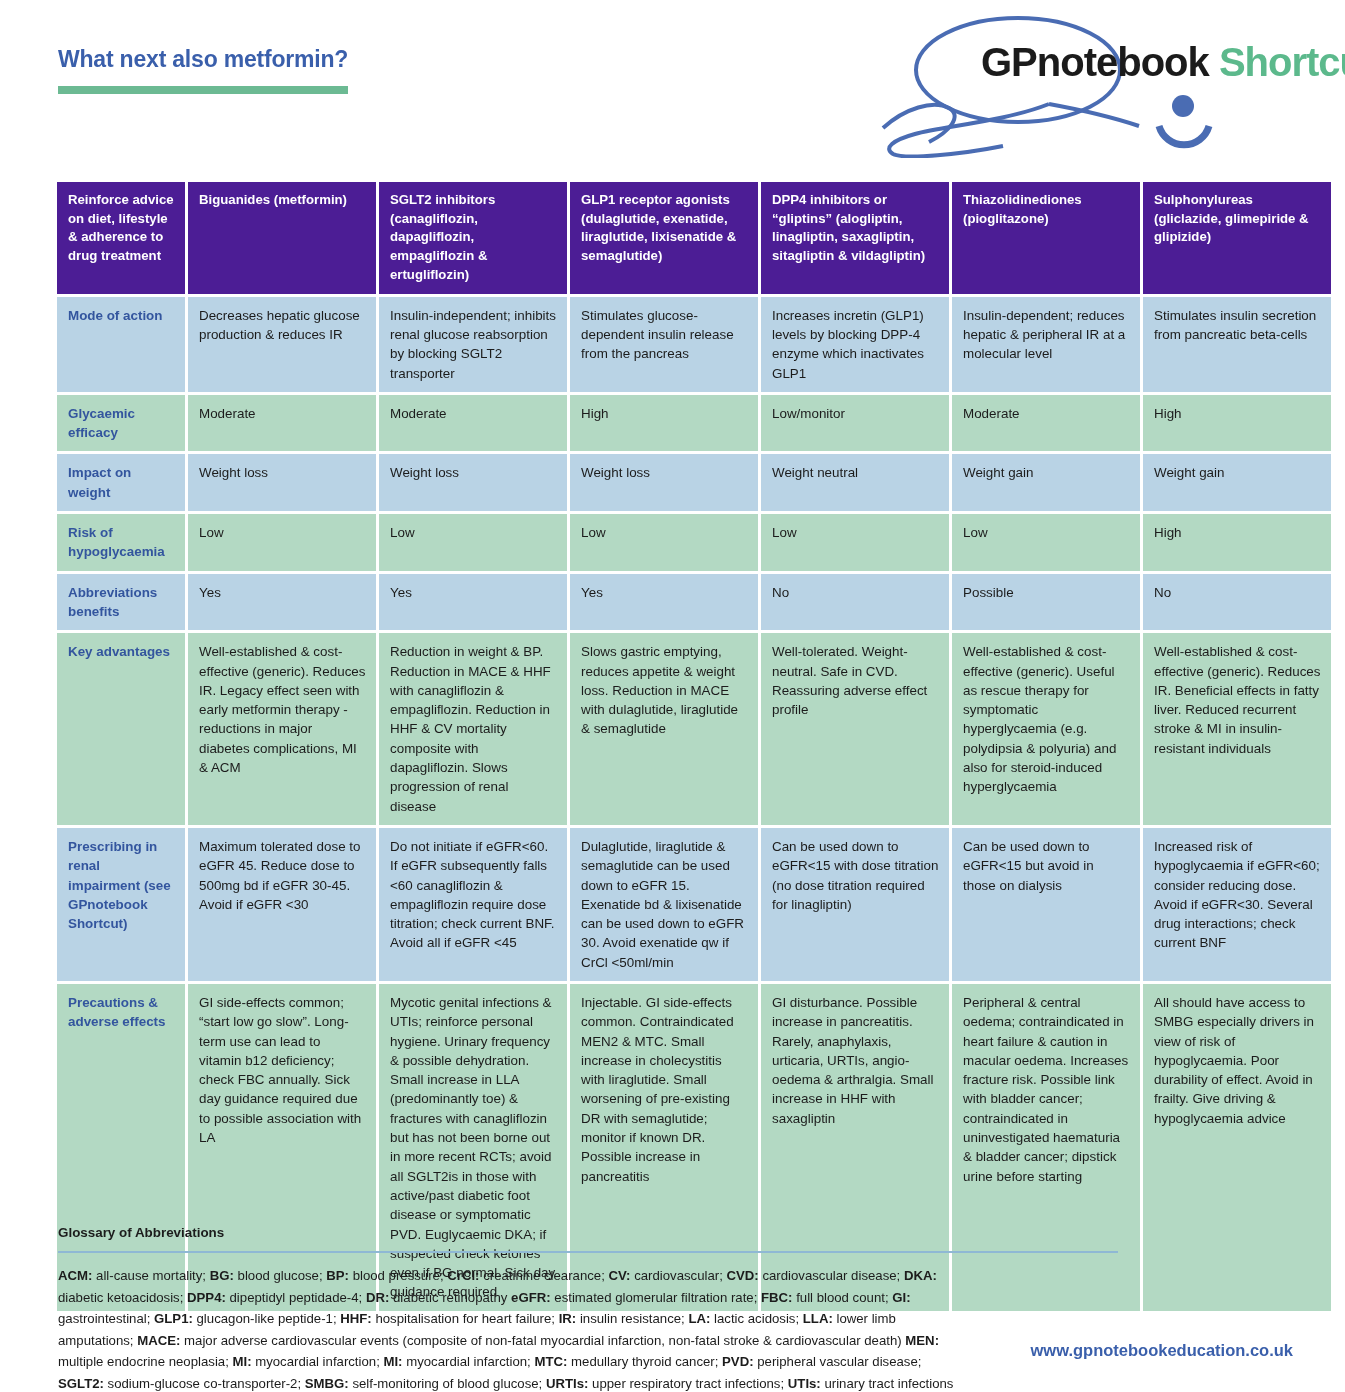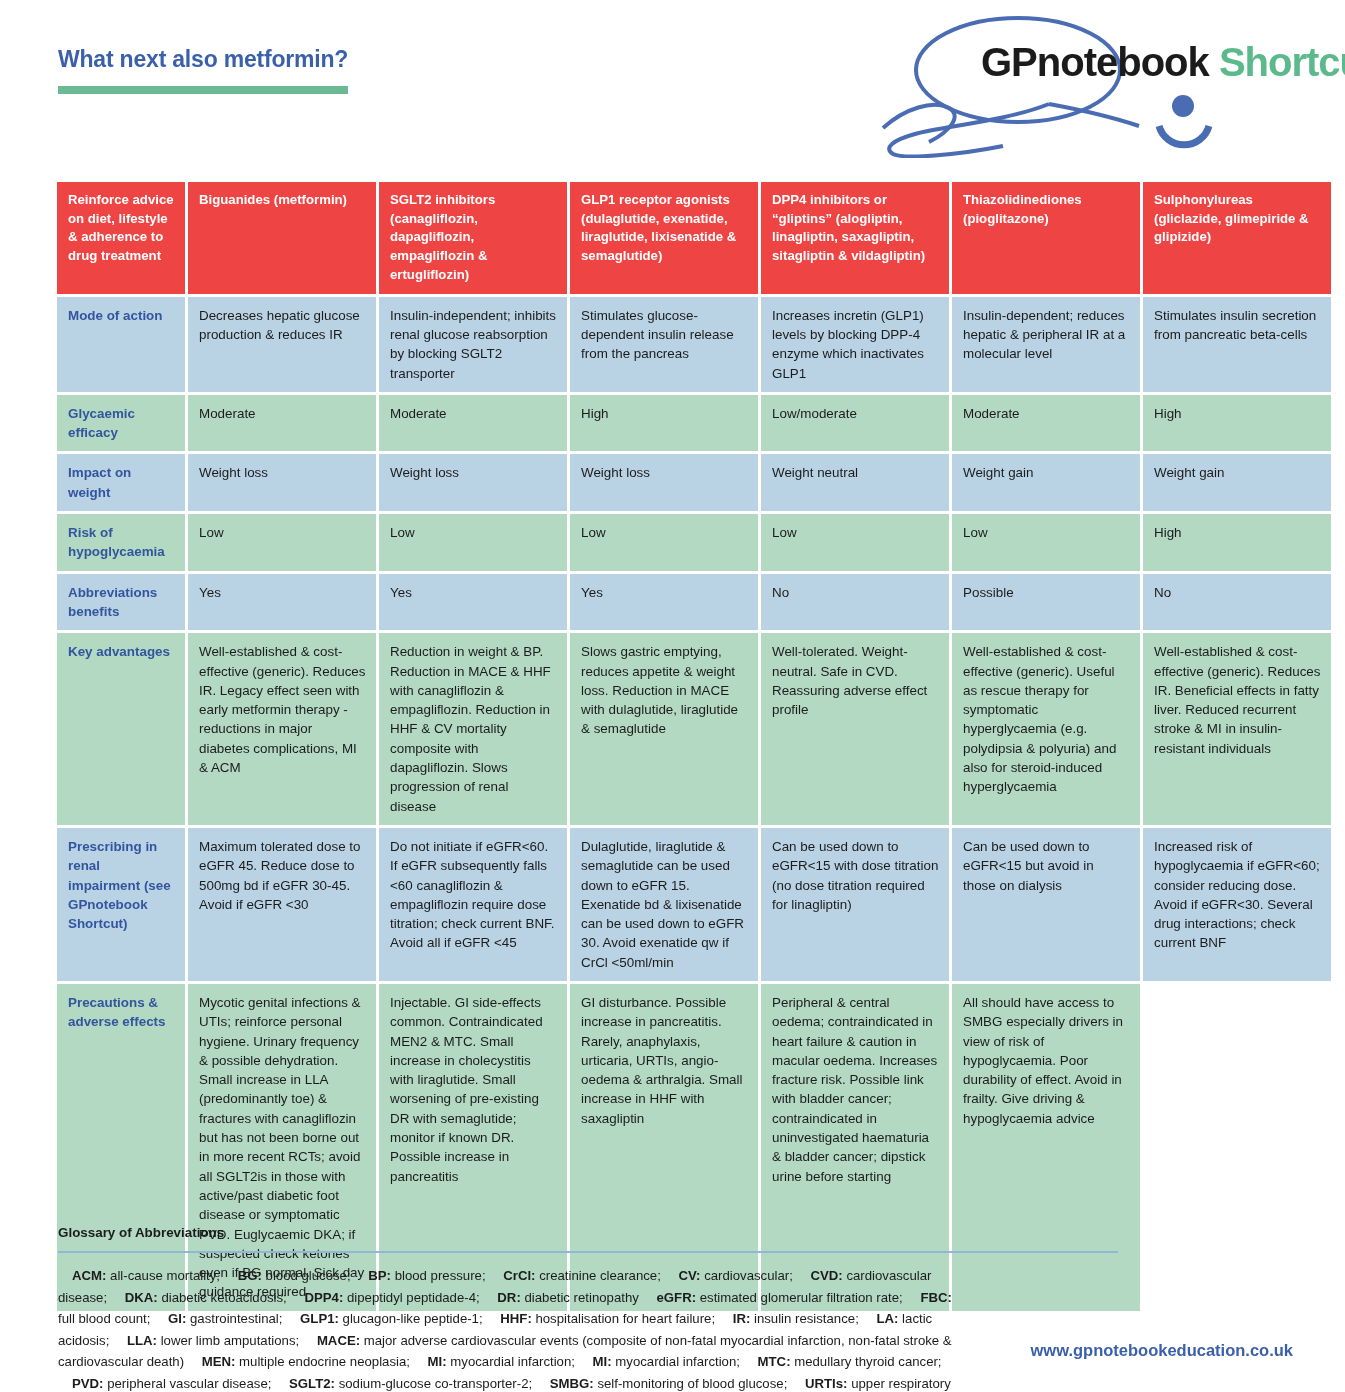--- a/index.html
+++ b/index.html
@@ -70,21 +70,21 @@
   .cell {
     padding: 9px 10px 9px 11px;
     font-size: 13.4px;
     line-height: 1.44;
     color: #1c1c1c;
   }
   .col-label { width: 128px; flex: 0 0 128px; }
   .col-d { width: 188px; flex: 0 0 188px; }
 
   .hdr .cell {
-    background: #ef4444;
+    background: #4c1d95;
     color: #ffffff;
     font-weight: bold;
     font-size: 13.2px;
     line-height: 1.42;
   }
 
   .lbl {
     color: #33559e;
     font-weight: bold;
     font-size: 13.4px;
@@ -112,21 +112,21 @@
     background: #8fb8d4;
     width: 1060px;
     margin-bottom: 12px;
   }
   .glossary-body {
     font-size: 13.2px;
     line-height: 1.63;
     color: #1c1c1c;
     width: 900px;
   }
-  .glossary-body b { font-weight: bold; padding-left: 14px; }
+  .glossary-body b { font-weight: bold; }
 
   .footer-url {
     position: absolute;
     right: 52px;
     bottom: 32px;
     font-size: 16.5px;
     font-weight: bold;
     color: #3a5fab;
   }
 </style>
@@ -167,21 +167,21 @@
       <div class="cell col-d blue">Stimulates glucose-dependent insulin release from the pancreas</div>
       <div class="cell col-d blue">Increases incretin (GLP1) levels by blocking DPP-4 enzyme which inactivates GLP1</div>
       <div class="cell col-d blue">Insulin-dependent; reduces hepatic &amp; peripheral IR at a molecular level</div>
       <div class="cell col-d blue">Stimulates insulin secretion from pancreatic beta-cells</div>
     </div>
     <div class="row">
       <div class="cell col-label lbl green">Glycaemic efficacy</div>
       <div class="cell col-d green">Moderate</div>
       <div class="cell col-d green">Moderate</div>
       <div class="cell col-d green">High</div>
-      <div class="cell col-d green">Low/moderate</div>
+      <div class="cell col-d green">Low/monitor</div>
       <div class="cell col-d green">Moderate</div>
       <div class="cell col-d green">High</div>
     </div>
     <div class="row">
       <div class="cell col-label lbl blue">Impact on weight</div>
       <div class="cell col-d blue">Weight loss</div>
       <div class="cell col-d blue">Weight loss</div>
       <div class="cell col-d blue">Weight loss</div>
       <div class="cell col-d blue">Weight neutral</div>
       <div class="cell col-d blue">Weight gain</div>
@@ -218,20 +218,21 @@
       <div class="cell col-label lbl blue">Prescribing in renal impairment (see GPnotebook Shortcut)</div>
       <div class="cell col-d blue">Maximum tolerated dose to eGFR 45. Reduce dose to 500mg bd if eGFR 30-45. Avoid if eGFR &lt;30</div>
       <div class="cell col-d blue">Do not initiate if eGFR&lt;60. If eGFR subsequently falls &lt;60 canagliflozin &amp; empagliflozin require dose titration; check current BNF. Avoid all if eGFR &lt;45</div>
       <div class="cell col-d blue">Dulaglutide, liraglutide &amp; semaglutide can be used down to eGFR 15. Exenatide bd &amp; lixisenatide can be used down to eGFR 30. Avoid exenatide qw if CrCl &lt;50ml/min</div>
       <div class="cell col-d blue">Can be used down to eGFR&lt;15 with dose titration (no dose titration required for linagliptin)</div>
       <div class="cell col-d blue">Can be used down to eGFR&lt;15 but avoid in those on dialysis</div>
       <div class="cell col-d blue">Increased risk of hypoglycaemia if eGFR&lt;60; consider reducing dose. Avoid if eGFR&lt;30. Several drug interactions; check current BNF</div>
     </div>
     <div class="row">
       <div class="cell col-label lbl green">Precautions &amp; adverse effects</div>
+      <div class="cell col-d green">GI side-effects common; “start low go slow”. Long-term use can lead to vitamin b12 deficiency; check FBC annually. Sick day guidance required due to possible association with LA</div>
       <div class="cell col-d green">Mycotic genital infections &amp; UTIs; reinforce personal hygiene. Urinary frequency &amp; possible dehydration. Small increase in LLA (predominantly toe) &amp; fractures with canagliflozin but has not been borne out in more recent RCTs; avoid all SGLT2is in those with active/past diabetic foot disease or symptomatic PVD. Euglycaemic DKA; if suspected check ketones even if BG normal. Sick day guidance required</div>
       <div class="cell col-d green">Injectable. GI side-effects common. Contraindicated MEN2 &amp; MTC. Small increase in cholecystitis with liraglutide. Small worsening of pre-existing DR with semaglutide; monitor if known DR. Possible increase in pancreatitis</div>
       <div class="cell col-d green">GI disturbance. Possible increase in pancreatitis. Rarely, anaphylaxis, urticaria, URTIs, angio-oedema &amp; arthralgia. Small increase in HHF with saxagliptin</div>
       <div class="cell col-d green">Peripheral &amp; central oedema; contraindicated in heart failure &amp; caution in macular oedema. Increases fracture risk. Possible link with bladder cancer; contraindicated in uninvestigated haematuria &amp; bladder cancer; dipstick urine before starting</div>
       <div class="cell col-d green">All should have access to SMBG especially drivers in view of risk of hypoglycaemia. Poor durability of effect. Avoid in frailty. Give driving &amp; hypoglycaemia advice</div>
     </div>
   </div>
 
 <div class="glossary">
   <div class="glossary-title">Glossary of Abbreviations</div>

